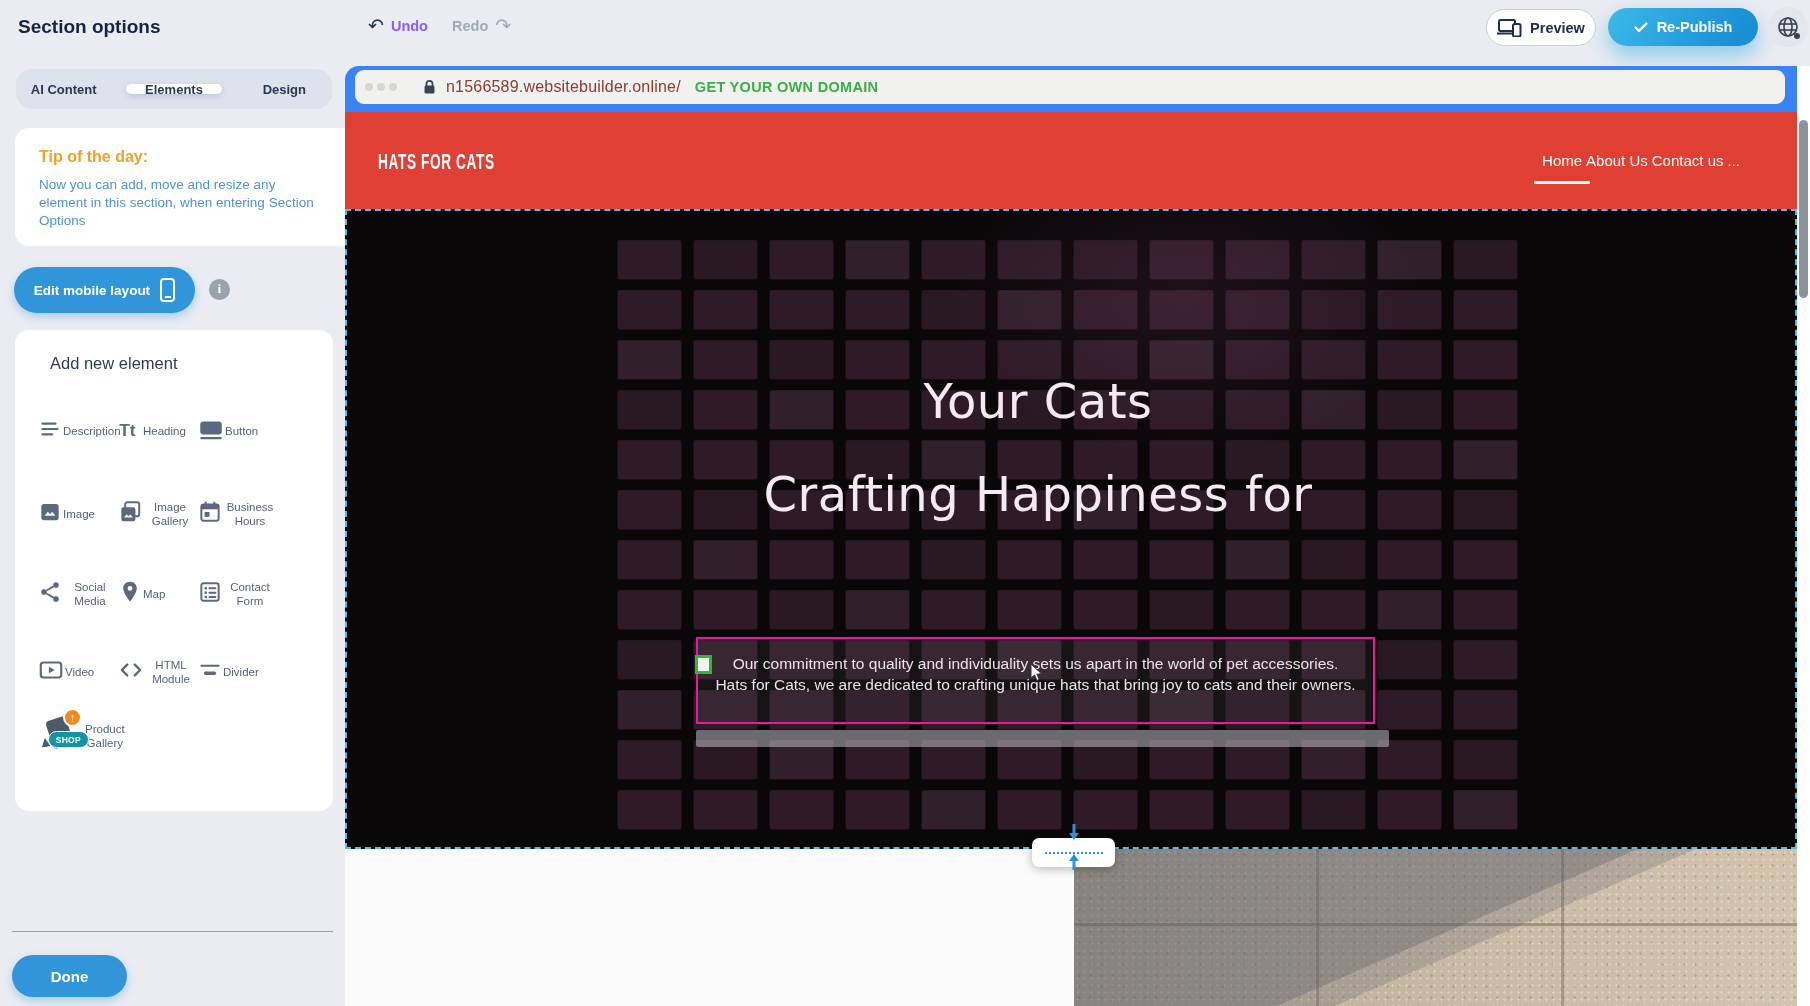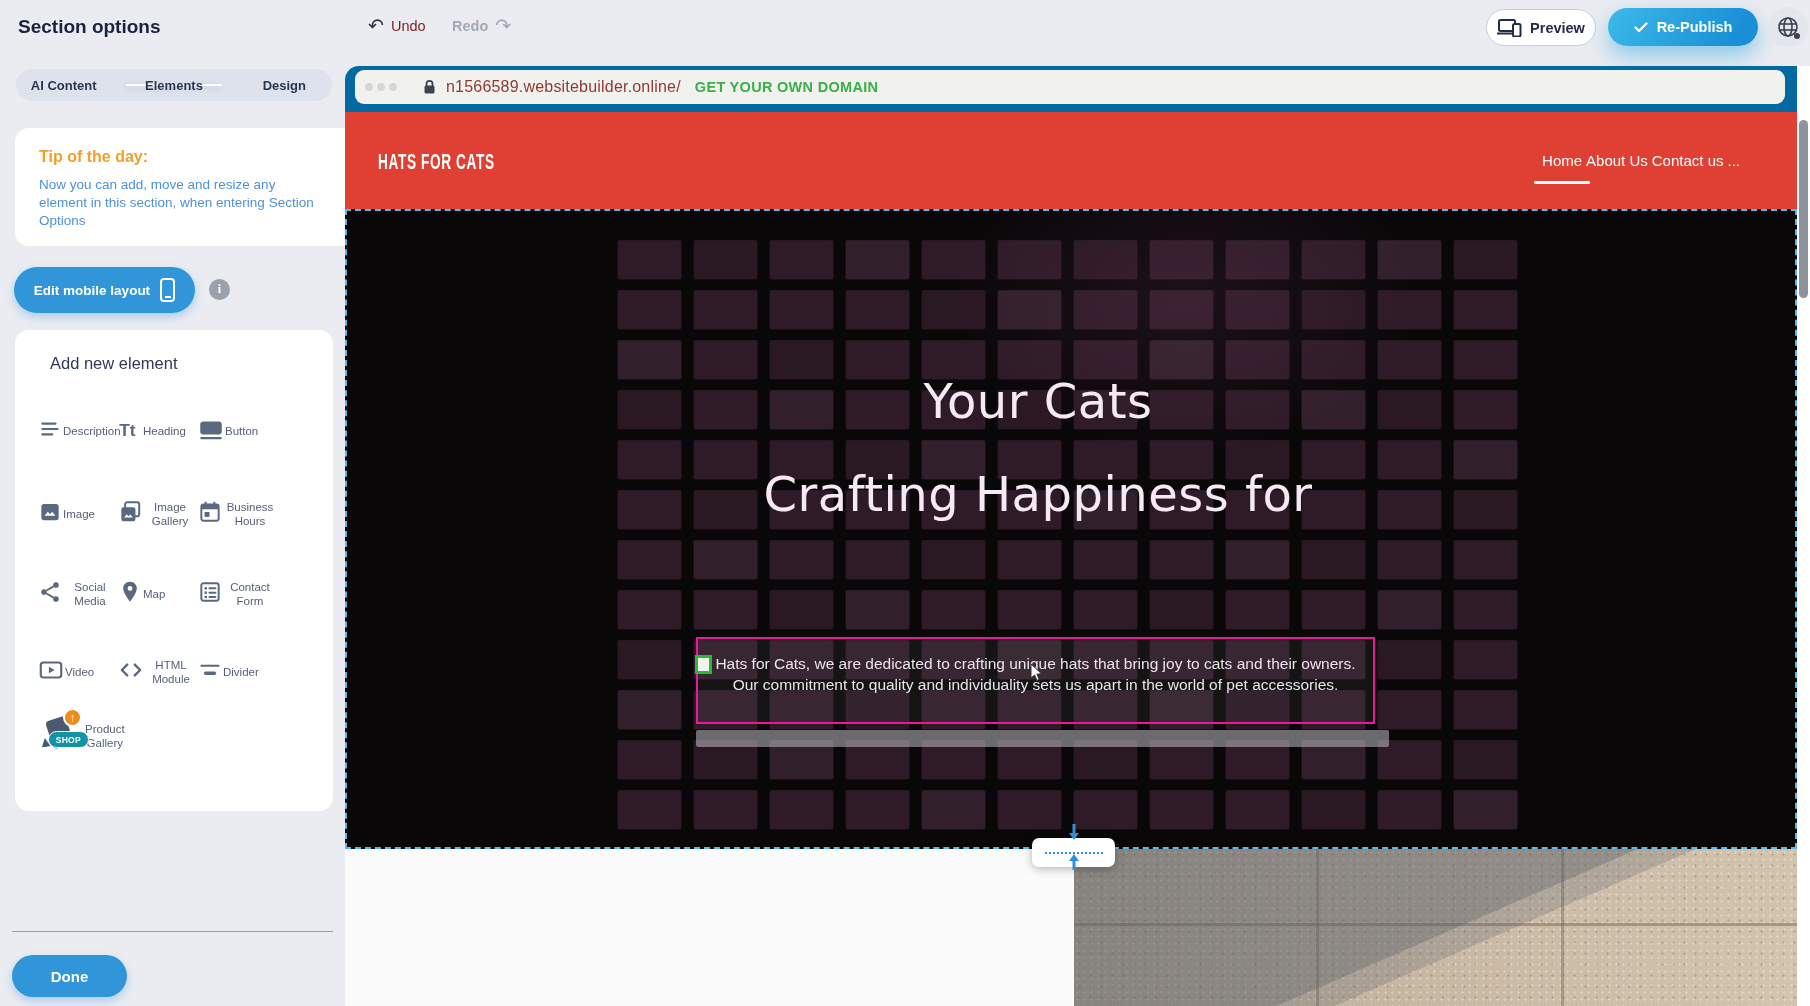--- a/index.html
+++ b/index.html
@@ -3,39 +3,39 @@
 <meta charset="utf-8">
 <style>
   * { margin:0; padding:0; box-sizing:border-box; }
   html,body { width:1810px; height:1006px; overflow:hidden; }
   body { font-family:"Liberation Sans", sans-serif; background:#ebecf2; position:relative; }
 
   
   .topbar-item { position:absolute; display:flex; align-items:center; }
   .undo-group { left:368px; top:16px; gap:7px; cursor:pointer; }
   .undo-group .glyph { font-size:19px; color:#2b3648; line-height:1; }
-  .undo-group .lbl { font-size:14.5px; font-weight:normal; color:#7f1d1d; }
+  .undo-group .lbl { font-size:14.5px; font-weight:bold; color:#8b5cf6; }
   .redo-group { left:452px; top:16px; gap:7px; cursor:pointer; }
   .redo-group .glyph { font-size:19px; color:#a2a9b6; line-height:1; }
   .redo-group .lbl { font-size:14.5px; font-weight:bold; color:#a2a9b6; }
   .preview-btn { left:1486px; top:9px; width:110px; height:37px; border-radius:19px;
     background:#fff; border:1.5px solid #c9cfd9; justify-content:center; gap:8px; cursor:pointer; }
   .preview-btn .lbl { font-size:14.5px; font-weight:bold; color:#202d4a; }
   .republish-btn { left:1608px; top:8px; width:150px; height:38px; border-radius:19px;
     background:linear-gradient(120deg,#3cb9e8 0%,#1a8fd6 85%); justify-content:center; gap:9px;
     box-shadow:0 10px 22px rgba(40,170,225,.5); cursor:pointer; }
   .republish-btn .lbl { font-size:14.5px; font-weight:bold; color:#fff; }
   .globe-btn { left:1768px; top:7px; width:40px; height:40px; border-radius:50%;
     background:#e3e6eb; justify-content:center; cursor:pointer; position:absolute; }
   .globe-badge { position:absolute; right:8px; bottom:8px; width:6px; height:6px; border-radius:50%; background:#39414f; }
 
   
   .sidebar { position:absolute; left:0; top:0; width:345px; height:1006px; }
   .panel-title { position:absolute; left:18px; top:16px; font-size:19px; font-weight:bold; color:#172440;text-align:center; }
-  .tabs { position:absolute; left:16px; top:69px; width:316px; height:32px; background:#dde2ed;
+  .tabs { position:absolute; left:16px; top:69px; width:316px; height:40px; background:#dde2ed;
     border-radius:16px; display:flex;justify-content:center; }
   .tab { flex:1; display:flex; align-items:center; justify-content:center; font-size:13px;
     font-weight:bold; color:#2a3752; border-radius:14px; margin:3px 0; cursor:pointer; }
   .tab.active { background:#fff; margin:15px; box-shadow:0 2px 6px rgba(40,60,100,.18); }
   .card { position:absolute; background:#fff; border-radius:14px; }
   .tip-card { left:15px; top:128px; width:384px; height:118px; }
   .tip-title { position:absolute; left:24px; top:20px; font-size:16px; font-weight:bold; color:#f0a028; }
   .tip-body { position:absolute; left:24px; top:48px; width:279px; font-size:13.5px; line-height:18px; color:#4e91d8; }
   .edit-mobile-btn { position:absolute; left:14px; top:267px; width:181px; height:46px; border-radius:23px;
     background:#3096d9; display:flex; align-items:center; justify-content:center; gap:10px; cursor:pointer;
@@ -64,21 +64,21 @@
     justify-content:center; border:2px solid #fff; }
   .pg-shop { position:absolute; right:-4px; bottom:9px; background:#1394a6; color:#fff; font-size:8.5px;
     font-weight:bold; letter-spacing:.3px; padding:2.5px 7px; border-radius:9px; border:1.5px solid #fff; }
   .panel-divider { position:absolute; left:12px; top:931px; width:321px; height:0;
     border-top:1.5px solid #9aa0a8; }
   .done-btn { position:absolute; left:12px; top:955px; width:115px; height:42px; border-radius:21px;
     background:#3096d9; color:#fff; font-size:15px; font-weight:bold; display:flex; align-items:center;
     justify-content:center; cursor:pointer; box-shadow:0 4px 10px rgba(48,150,217,.35); }
 
   
-  .browser { position:absolute; left:345px; top:66px; width:1452px; height:672px; background:#0369a1;
+  .browser { position:absolute; left:345px; top:66px; width:1452px; height:672px; background:#3b82f6;
     border-radius:14px 0 0 0; }
   .chrome-strip { position:absolute; left:10px; top:4px; width:1430px; height:34px; background:#f1f2ee;
     border-radius:9px; display:flex; align-items:center; }
   .dots { display:flex; gap:4px; margin-left:10px; }
   .dot { width:8px; height:8px; border-radius:50%; background:#d4d7d4; }
   .lock-wrap { margin-left:26px; display:flex; align-items:center; }
   .url-text { margin-left:10px; font-size:16px; color:#8e3a33; letter-spacing:.2px; cursor:text; }
   .domain-link { margin-left:14px; font-size:14.5px; font-weight:bold; color:#3bae4a; letter-spacing:.3px; cursor:pointer; }
   .viewport { position:absolute; left:0; top:46px; width:1452px; height:894px; overflow:hidden; }
 
@@ -552,22 +552,22 @@
       <div class="hero-heading">
         <span>Your Cats</span>
         <span>Crafting Happiness for</span>
       </div>
 
       <div class="ghost-bar"></div>
 
       <div class="text-box">
         <div class="drag-handle"></div>
         <div class="text-box-inner">
+          <span style="display:block;">Our commitment to quality and individuality sets us apart in the world of pet accessories.</span>
           <span style="display:block;">Hats for Cats, we are dedicated to crafting unique hats that bring joy to cats and their owners.</span>
-          <span style="display:block;">Our commitment to quality and individuality sets us apart in the world of pet accessories.</span>
         </div>
       </div>
 
       <span class="cursor">
         <svg width="14" height="20" viewBox="0 0 14 20">
             <path d="M1 1l0 14 3.6-3 2.3 5.4 2.3-1-2.3-5.2 4.6-.5z" fill="#fff" stroke="#333" stroke-width="1"></path>
           </svg>
       </span>
     </div>
 

